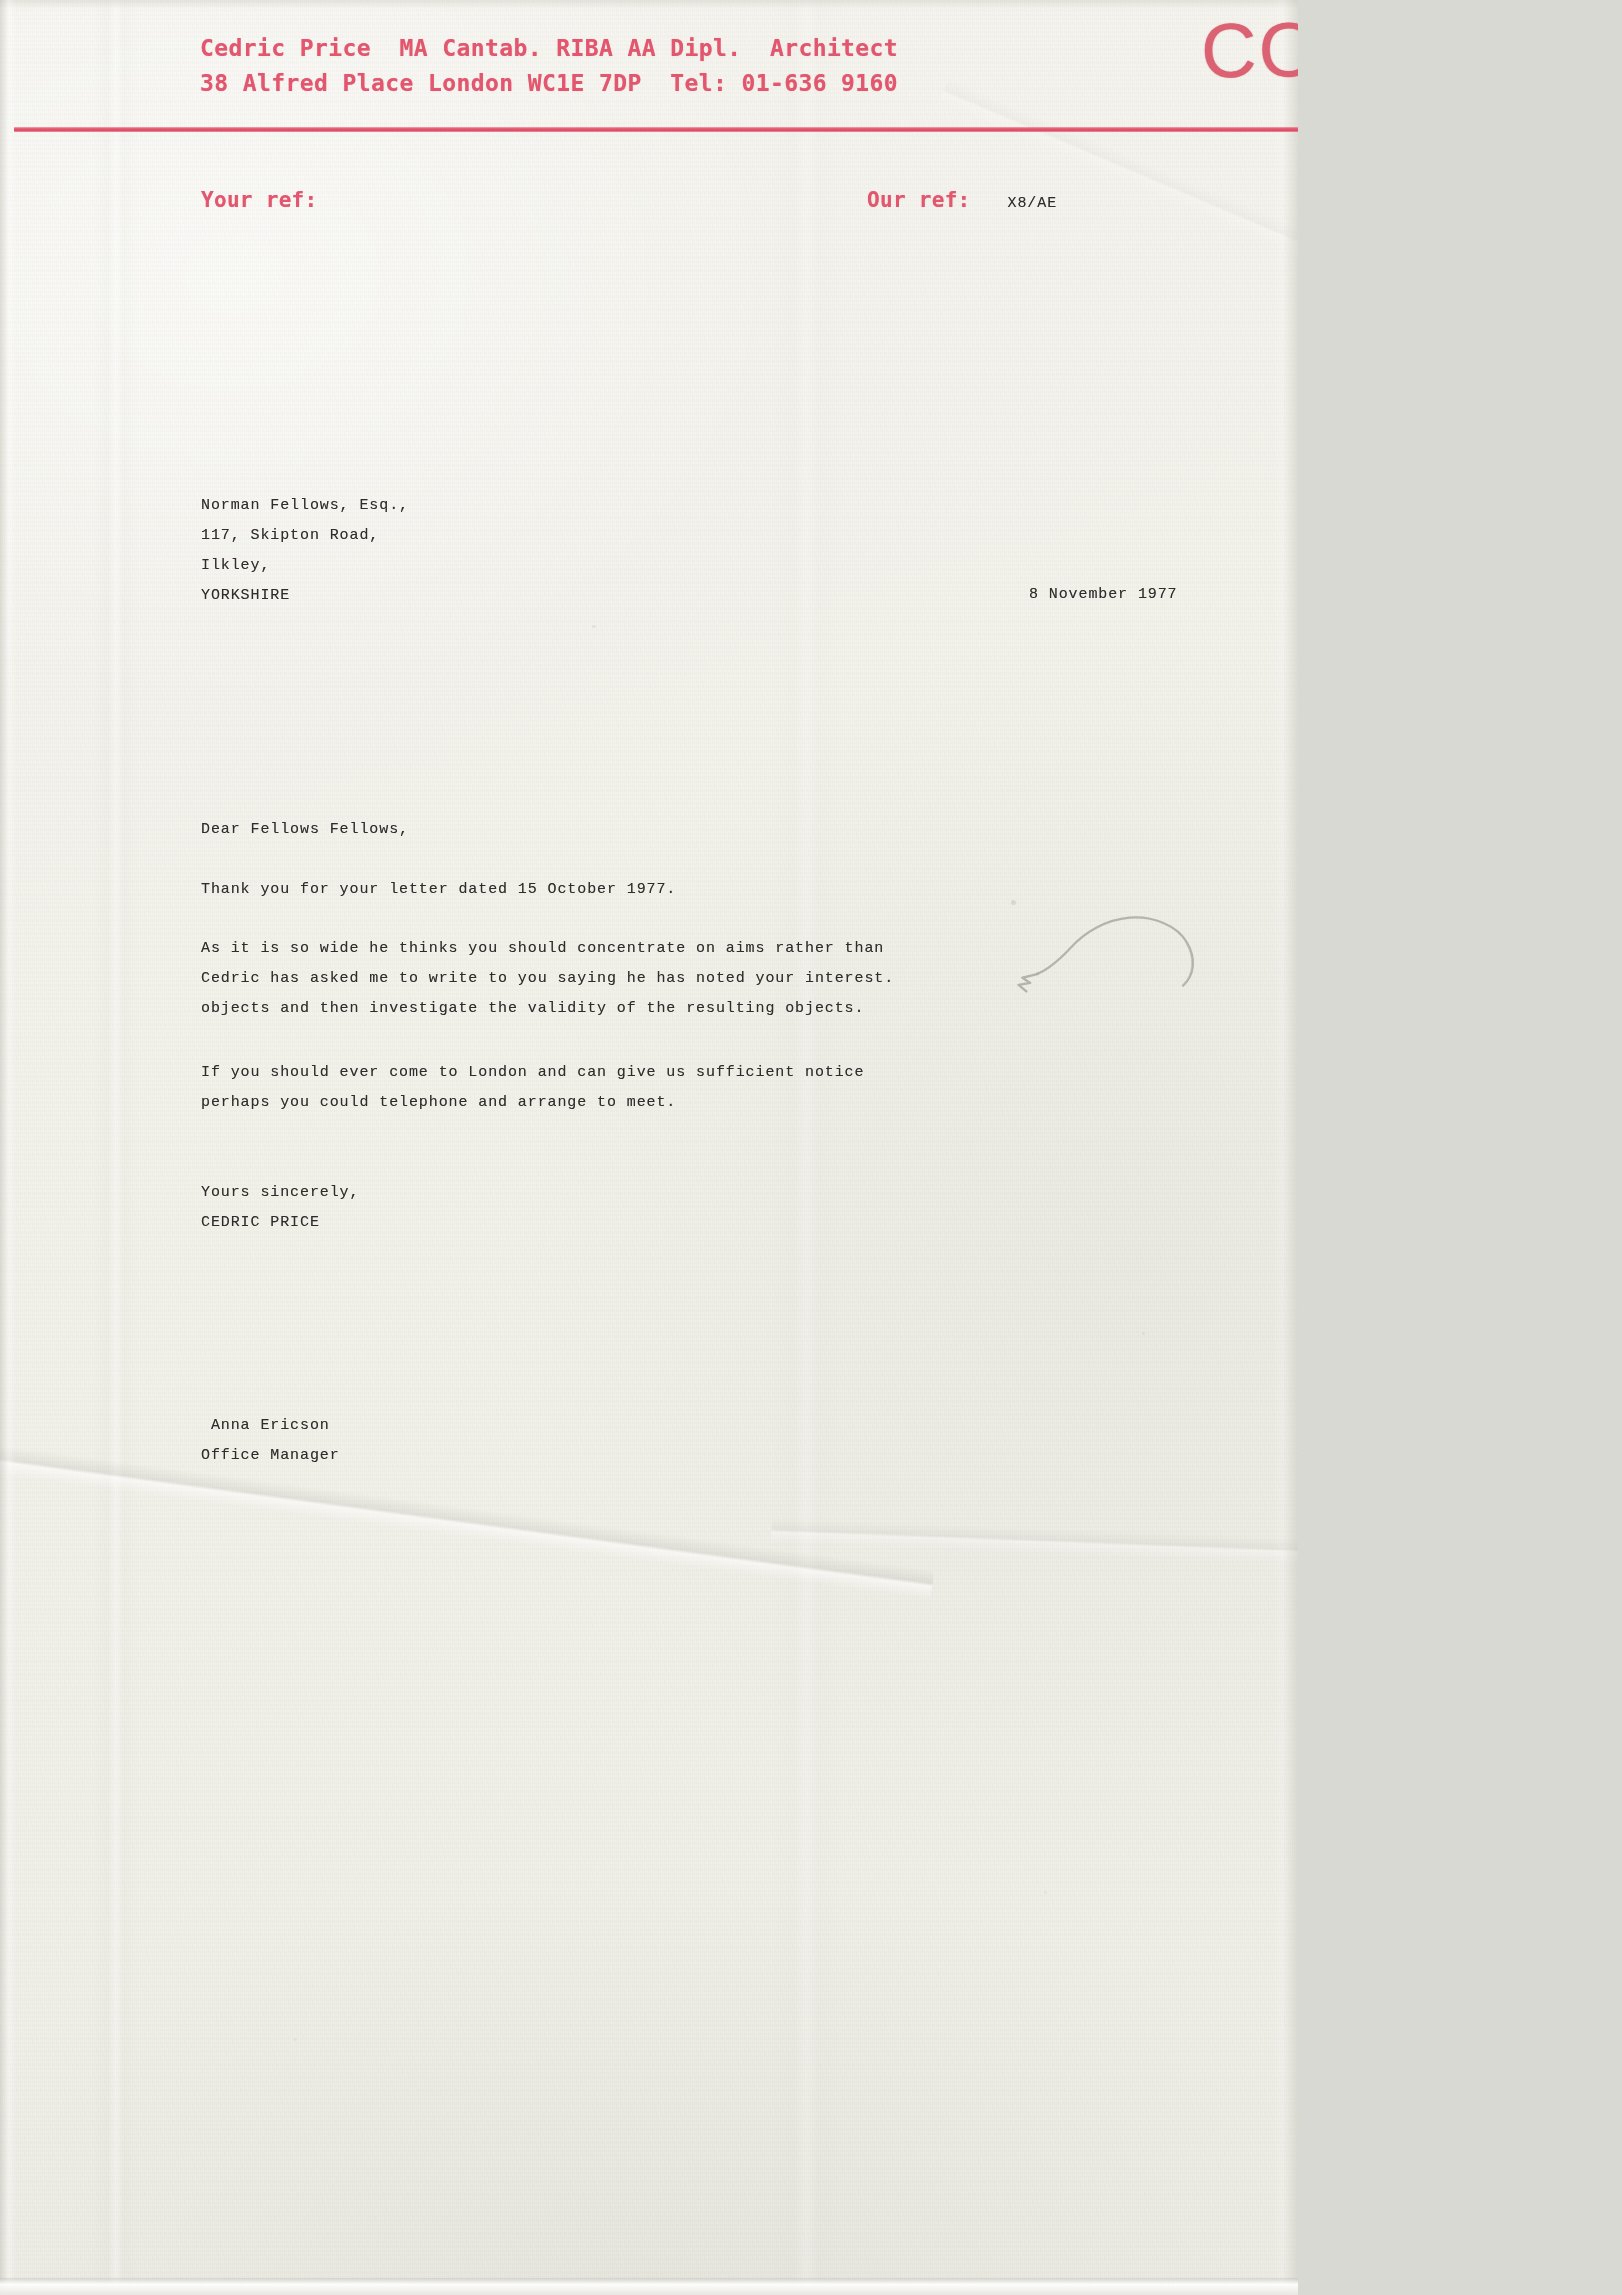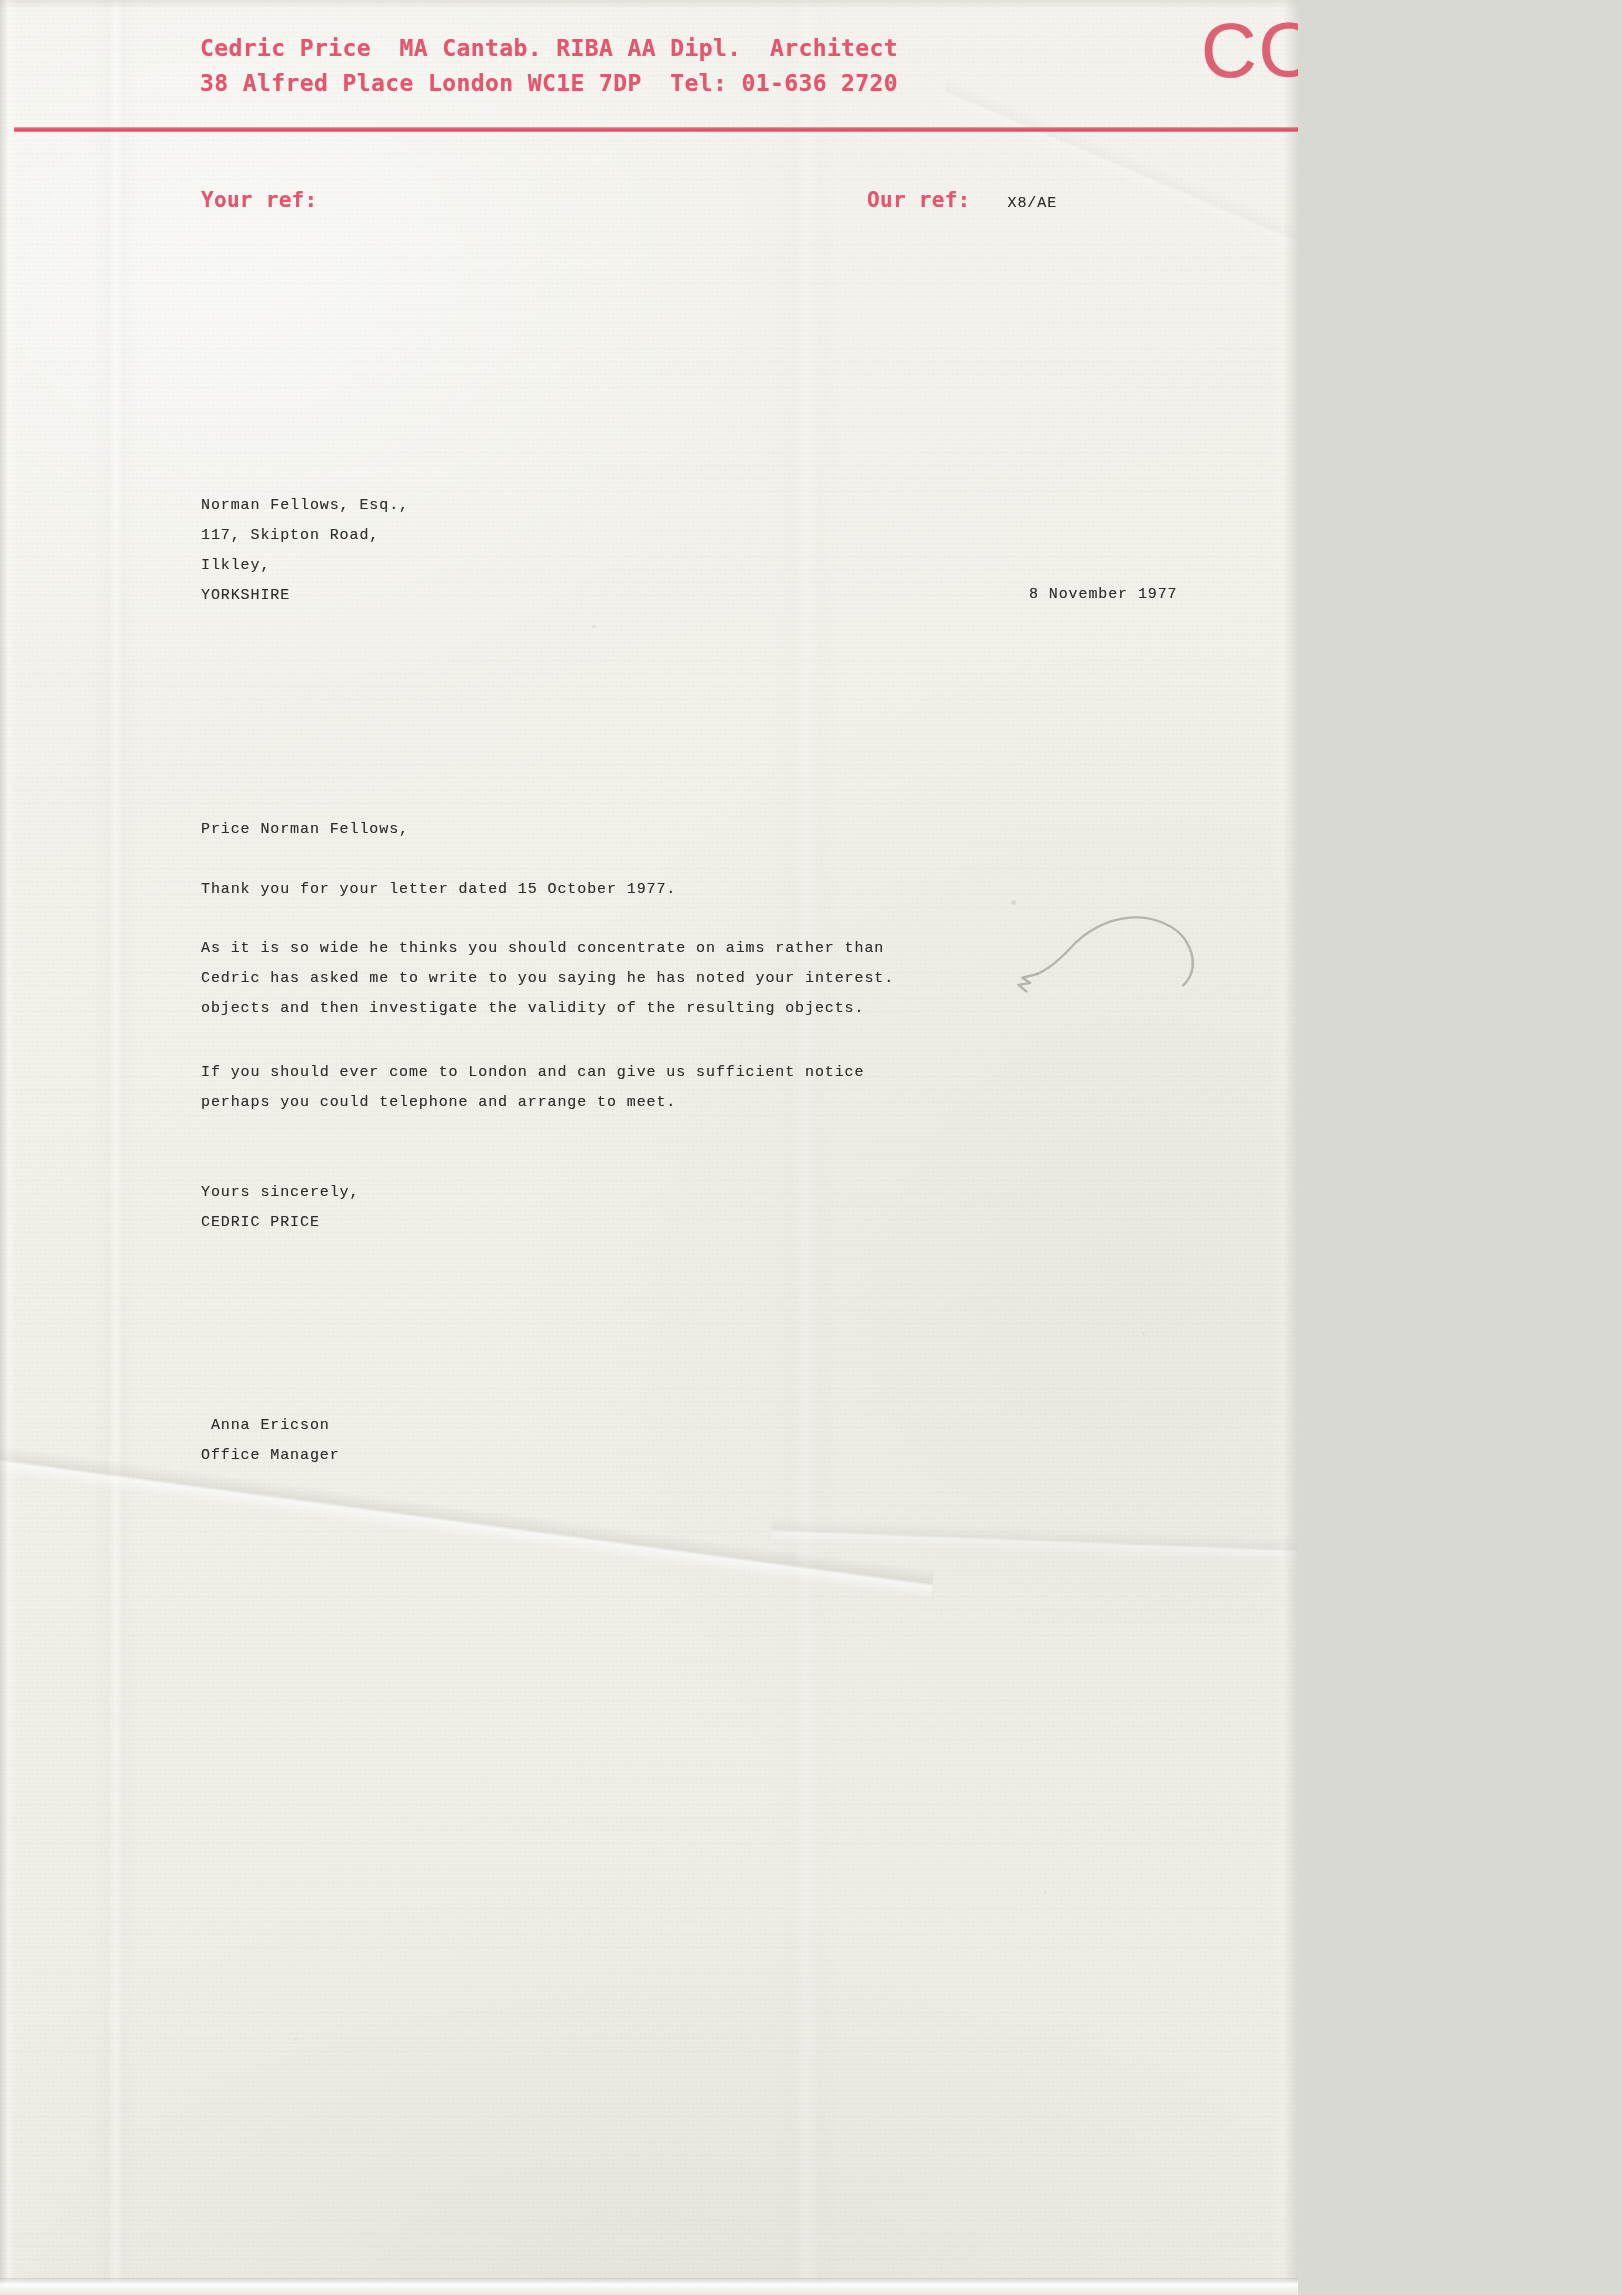--- a/index.html
+++ b/index.html
@@ -293,21 +293,21 @@
   <div class="speck" style="left:592px;  top:625px;  width:3.9px;  height:3.3px;  opacity:0.35;"></div>
   <div class="speck" style="left:1142px; top:1332px; width:3.3px;  height:3.3px;  opacity:0.30;"></div>
   <div class="speck" style="left:1332px; top:1665px; width:3.9px;  height:3.9px;  opacity:0.28;"></div>
   <div class="speck" style="left:294px;  top:2038px; width:3.3px;  height:3.3px;  opacity:0.25;"></div>
   <div class="speck" style="left:1044px; top:1891px; width:3.3px;  height:2.6px;  opacity:0.22;"></div>
 
   <div id="content">
 
     <div id="letterhead">
       <div class="lh-line">Cedric Price  MA Cantab. RIBA AA Dipl.  Architect</div>
-      <div class="lh-line">38 Alfred Place London WC1E 7DP  Tel: 01-636 2720</div>
+      <div class="lh-line">38 Alfred Place London WC1E 7DP  Tel: 01-636 9160</div>
     </div>
 
     <div id="copy-stamp">COPY</div>
     <div id="copy-tick"></div>
 
     <div id="rule"></div>
 
     <div id="your-ref">
       <span class="ref-label">Your ref:</span>
       <span class="tw ref-value"></span>
@@ -320,21 +320,21 @@
 
     <div id="recipient">
       <div class="tw">Norman Fellows, Esq.,</div>
       <div class="tw">117, Skipton Road,</div>
       <div class="tw">Ilkley,</div>
       <div class="tw">YORKSHIRE</div>
     </div>
 
     <div id="date" class="tw">8 November 1977</div>
 
-    <div id="salutation" class="tw">Price Norman Fellows,</div>
+    <div id="salutation" class="tw">Dear Fellows Fellows,</div>
 
     <div id="para-1">
       <div class="tw">Thank you for your letter dated 15 October 1977.</div>
     </div>
 
     <div id="para-2">
       <div class="tw">As it is so wide he thinks you should concentrate on aims rather than</div>
       <div class="tw">Cedric has asked me to write to you saying he has noted your interest.</div>
       <div class="tw">objects and then investigate the validity of the resulting objects.</div>
     </div>

